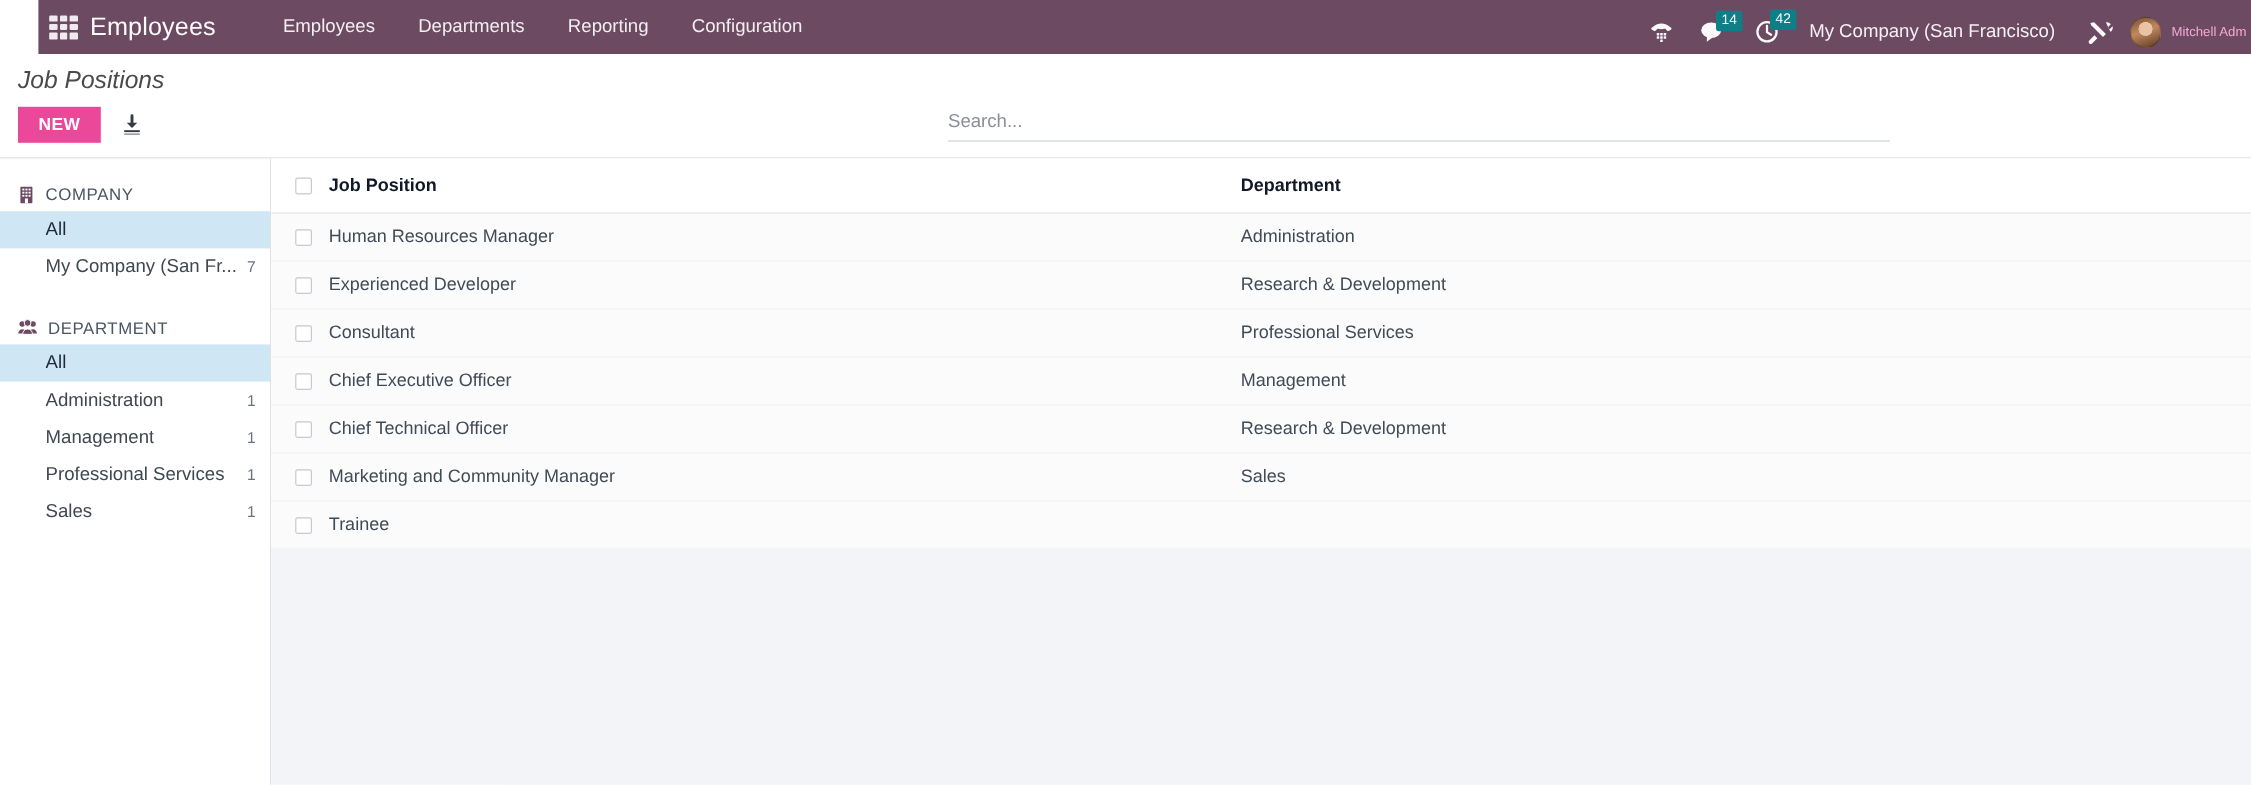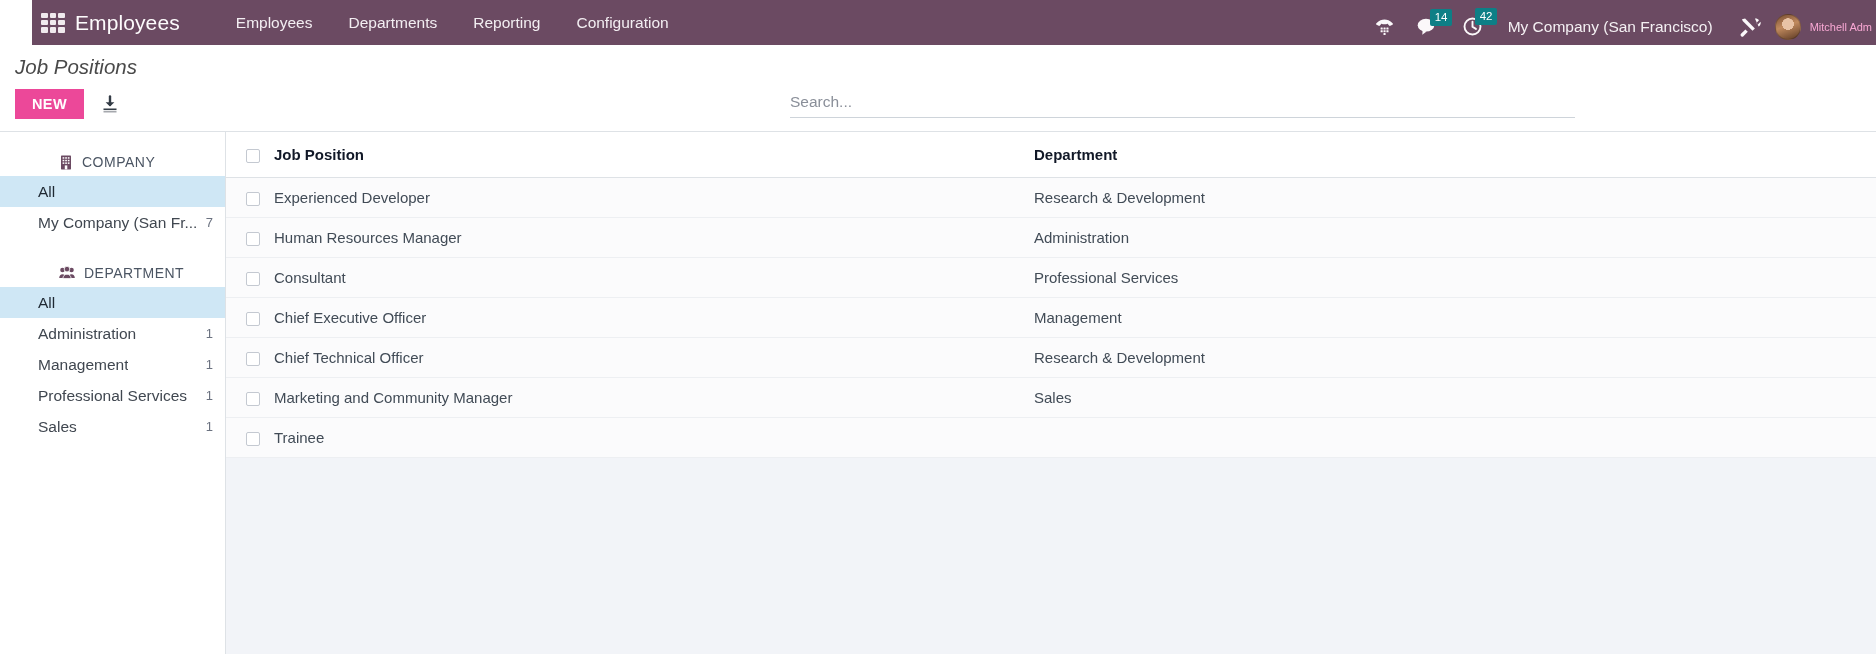--- a/index.html
+++ b/index.html
@@ -208,21 +208,20 @@
   }
   .side-section-title {
     display: flex;
     align-items: center;
     gap: 9px;
     padding: 6px 14px 6px 15px;
     font-size: 14px;
     letter-spacing: .5px;
     color: #4b5563;
     font-weight: 500;
-    margin-left: 44px;
   }
   .side-section-title .sico { color: #6b4a62; display: flex; flex: none; }
   .side-item {
     display: flex;
     align-items: center;
     justify-content: space-between;
     padding: 5px 12px 5px 38px;
     font-size: 15.5px;
     color: #404750;
     cursor: pointer;
@@ -504,27 +503,27 @@
           <th class="col-check">
             <span class="cbox"></span>
           </th>
           <th class="col-name">Job Position</th>
           <th class="col-dept">Department</th>
         </tr>
       </thead>
       <tbody>
         <tr>
           <td class="col-check"><span class="cbox"></span></td>
+          <td class="col-name">Human Resources Manager</td>
+          <td class="col-dept">Administration</td>
+        </tr>
+        <tr>
+          <td class="col-check"><span class="cbox"></span></td>
           <td class="col-name">Experienced Developer</td>
           <td class="col-dept">Research &amp; Development</td>
-        </tr>
-        <tr>
-          <td class="col-check"><span class="cbox"></span></td>
-          <td class="col-name">Human Resources Manager</td>
-          <td class="col-dept">Administration</td>
         </tr>
         <tr>
           <td class="col-check"><span class="cbox"></span></td>
           <td class="col-name">Consultant</td>
           <td class="col-dept">Professional Services</td>
         </tr>
         <tr>
           <td class="col-check"><span class="cbox"></span></td>
           <td class="col-name">Chief Executive Officer</td>
           <td class="col-dept">Management</td>

